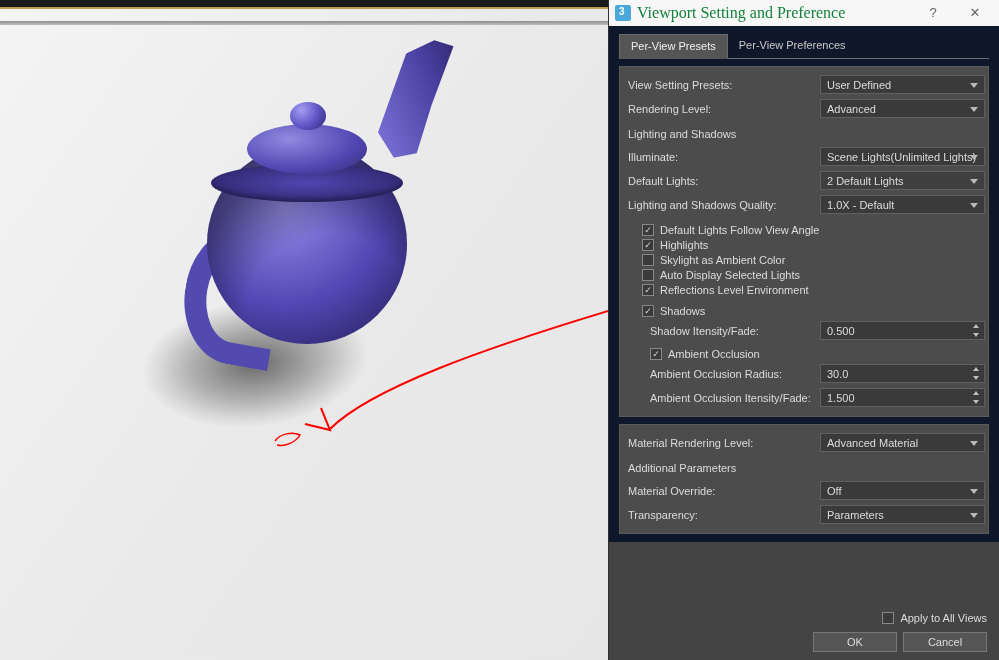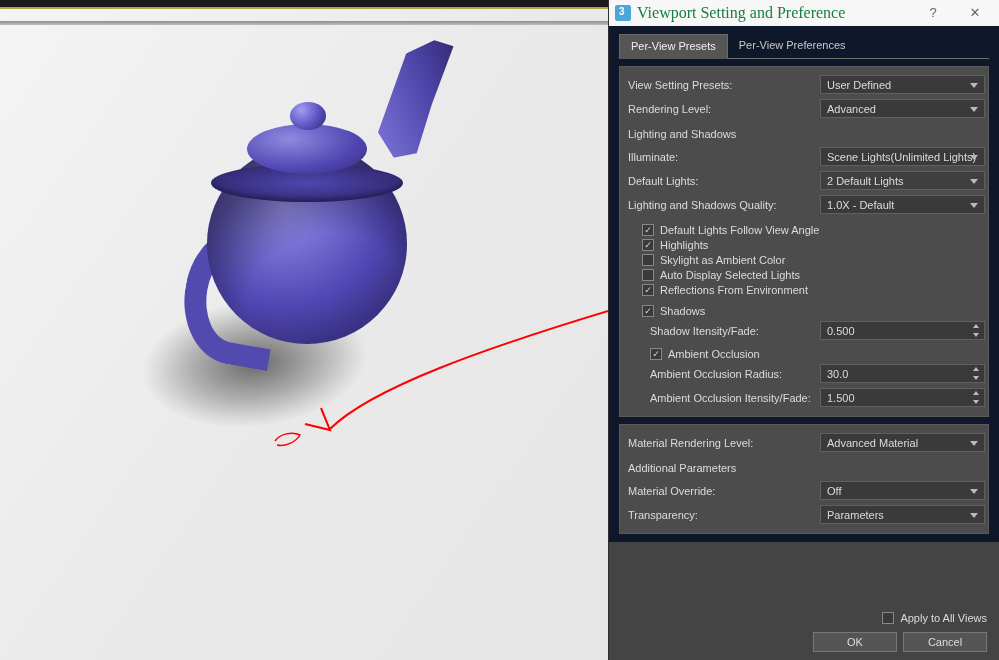--- a/index.html
+++ b/index.html
@@ -161,21 +161,21 @@
       <div class="chk indent1">
           <span class="box"></span>
           <span>Skylight as Ambient Color</span>
         </div>
       <div class="chk indent1">
           <span class="box"></span>
           <span>Auto Display Selected Lights</span>
         </div>
       <div class="chk on indent1">
           <span class="box"></span>
-          <span>Reflections From Environment</span>
+          <span>Reflections Level Environment</span>
         </div>
 
       <div style="height:6px"></div>
       <div class="chk on indent1">
           <span class="box"></span>
           <span>Shadows</span>
         </div>
       <div class="row indent2">
         <span class="lbl">Shadow Itensity/Fade:</span>
         <div class="spinner">

